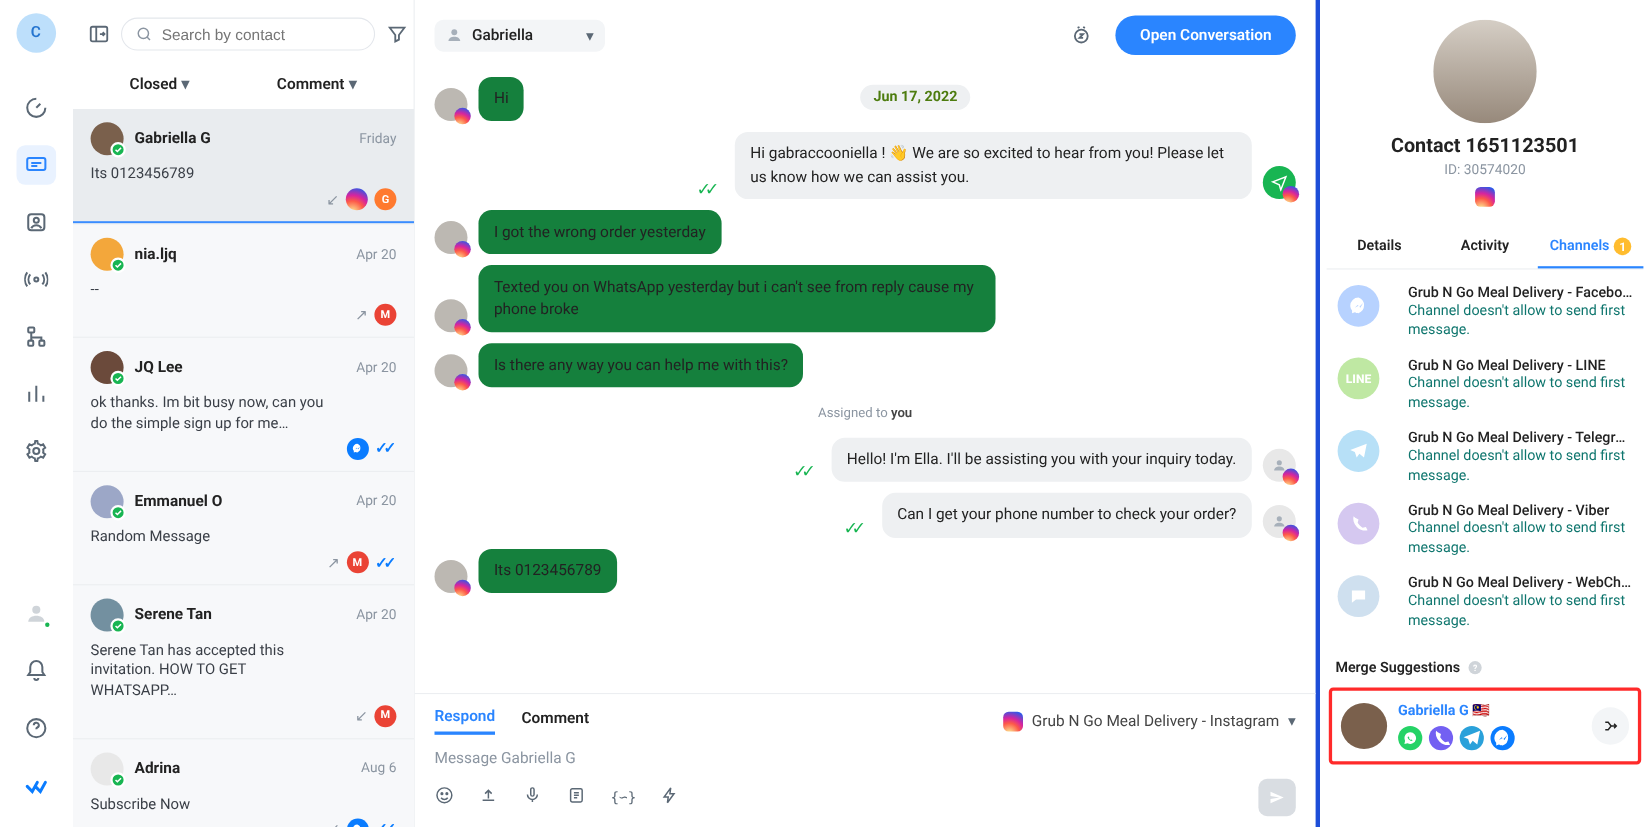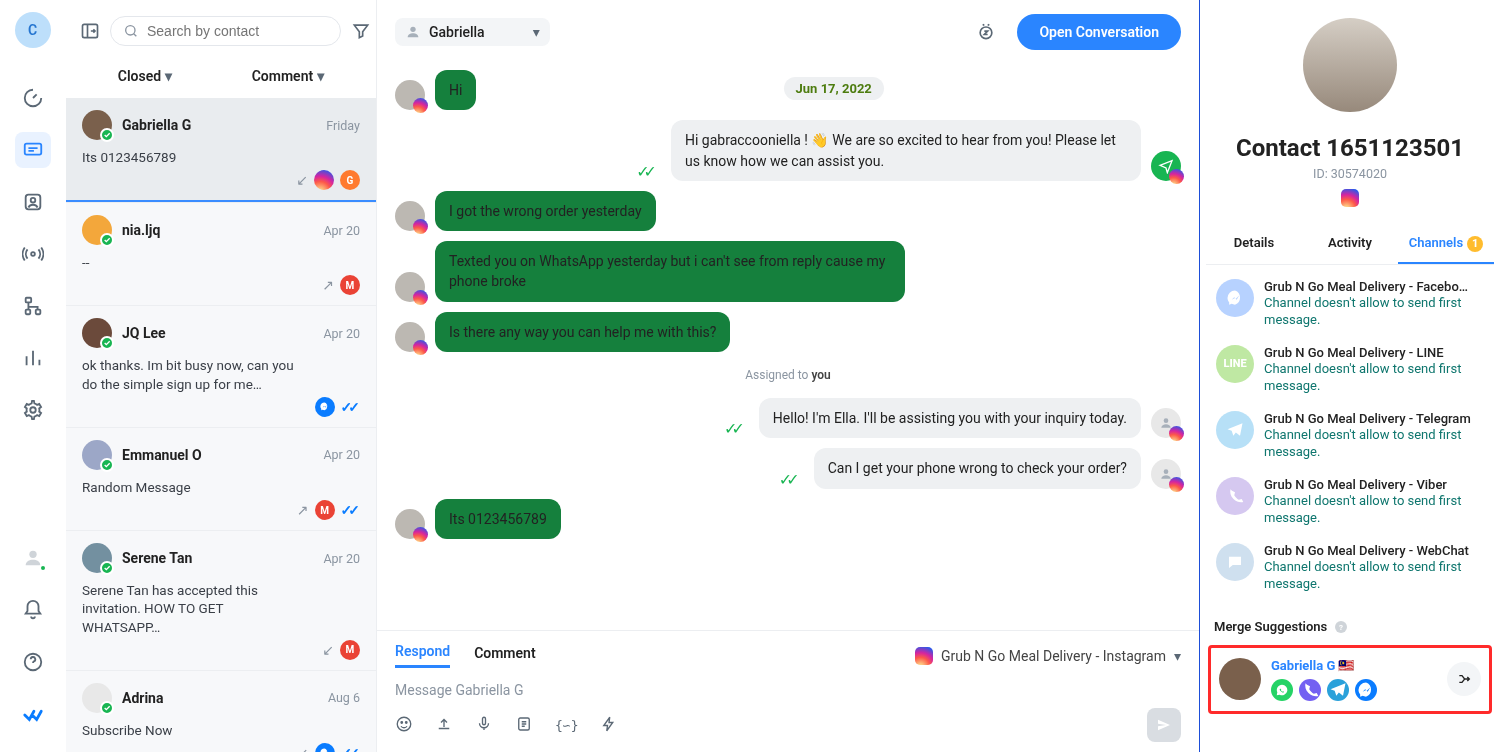--- a/index.html
+++ b/index.html
@@ -36,21 +36,21 @@
   .mini-icon { width:20px;height:20px;border-radius:50%;display:flex;align-items:center;justify-content:center;font-size:10px;font-weight:700;color:#fff; }
   .arrow-out { color:#8b95a1; }
   .arrow-in { color:#8b95a1; }
   .ig-grad { background: radial-gradient(circle at 30% 110%,#fdf497 0%,#fd5949 40%,#d6249f 60%,#285AEB 90%); }
   .gmail { background:#ea4335; }
   .messenger { background:#0a7cff; }
   .readtick { color:#0a7cff; font-weight:700; font-size:14px; letter-spacing:-4px; margin-right:4px;}
   .letter-circ { background:#ff7a2f; }
 
   
-  .chatpanel { flex:1; display:flex; flex-direction:column; background:#fff; border-left:1px solid #eceef1; border-right:1px solid #1d4ed8; min-width:0;}
+  .chatpanel { flex:1; display:flex; flex-direction:column; background:#fff; border-left:1px solid #eceef1; border-right:4px solid #1d4ed8; min-width:0;}
   .chathead { display:flex; align-items:center; gap:14px; padding:14px 18px; }
   .assignee-pill { display:flex;align-items:center;gap:8px;background:#f3f5f7;border-radius:8px;padding:6px 10px;color:#5b6875;cursor:pointer; }
   .assignee-pill .chev{margin-left:40px;}
   .open-btn { background:#2a85ff;color:#fff;font-weight:600;padding:10px 22px;border-radius:22px;cursor:pointer; }
   .chatbody { flex:1; overflow-y:auto; padding: 6px 18px 8px; display:flex;flex-direction:column;gap:10px; }
   .msgrow { display:flex; gap:10px; align-items:flex-end;}
   .msgrow.out { justify-content:flex-end; }
   .bubble { background:#15803d; padding:10px 14px; border-radius:12px; max-width: 470px; color:#222; line-height:1.45;}
   .msgrow.out .bubble { background:#eef0f2; }
   .msg-av { width:30px;height:30px;border-radius:50%;background:#bcb8b2;position:relative;flex-shrink:0; }
@@ -72,29 +72,29 @@
   .composer-input { color:#8b95a1; padding:6px 0 10px; }
   .composer-tools { display:flex; gap:22px; color:#5b6875; align-items:center; }
   .composer-tools .send { margin-left:auto; width:34px;height:34px;border-radius:8px;background:#d9dde2;display:flex;align-items:center;justify-content:center; }
   .tool { cursor:pointer; }
   .tool svg{width:18px;height:18px;}
 
   
   .rightpanel { width:300px; padding:18px 6px 0; overflow-y:auto; font-size:13px; }
   .rp-header { display:flex;flex-direction:column;align-items:center; gap:4px; }
   .rp-avatar{ width:94px;height:94px;border-radius:50%;background:#ccc; background-image:linear-gradient(180deg,#d5cec5,#97897b);}
-  .rp-name { font-weight:700; font-size:24px; color:#222; margin-top:18px;}
+  .rp-name { font-weight:700; font-size:18px; color:#222; margin-top:6px;}
   .rp-id { color:#8b95a1; font-size:12.5px; }
   .rp-ch { margin-top:4px; }
   .rp-tabs { display:flex; margin-top:18px; border-bottom:1px solid #eceef1;}
   .rp-tab { flex:1; text-align:center; font-weight:600; padding:10px 4px; cursor:pointer; color:#222;position:relative; }
   .rp-tab.active { color:#2a85ff; border-bottom:2px solid #2a85ff; }
   .rp-tab .badge{ display:inline-flex;align-items:center;justify-content:center;width:16px;height:16px;border-radius:50%;background:#ffbc2e;color:#fff;font-size:11px;font-weight:700;margin-left:4px;}
   .chanlist { padding: 6px 4px 10px; }
-  .chan-item { display:flex; gap:10px; padding:8px 6px; align-items:flex-start;}
+  .chan-item { display:flex; gap:26px; padding:8px 6px; align-items:flex-start;}
   .chan-ic { width:38px;height:38px;border-radius:50%;display:flex;align-items:center;justify-content:center;flex-shrink:0;color:#fff;}
   .chan-tx { flex:1; min-width:0;}
   .chan-title { color:#222; font-weight:500; white-space:nowrap; overflow:hidden; text-overflow:ellipsis;}
   .chan-sub { color:#0f766e; line-height:1.35;}
   .merge-header { display:flex;align-items:center;gap:6px; font-weight:600;color:#222; padding:8px 8px 6px;}
   .merge-card { border:3px solid #ff2a2a; border-radius:4px; margin:4px 2px 2px; padding:10px 8px; display:flex; align-items:center; gap:10px;}
   .merge-av{width:42px;height:42px;border-radius:50%;background:#7a604c;flex-shrink:0;}
   .merge-name{color:#2a85ff;font-weight:700;}
   .merge-chs { display:flex;gap:6px;margin-top:6px;}
   .merge-btn { margin-left:auto; width:34px;height:34px;border-radius:50%;background:#f3f5f7;display:flex;align-items:center;justify-content:center;color:#222; }
@@ -392,21 +392,21 @@
           <div class="out-av agent">
             <svg width="14" height="14" viewBox="0 0 24 24" fill="#a7b0ba">
               <circle cx="12" cy="8" r="4"></circle>
               <path d="M4 20c0-4 4-6 8-6s8 2 8 6"></path>
             </svg>
             <span class="cornr ig-grad circle"></span>
           </div>
         </div>
         <div class="msgrow out">
           <span class="tick-read">✓✓</span>
-          <div class="bubble">Can I get your phone wrong to check your order?</div>
+          <div class="bubble">Can I get your phone number to check your order?</div>
           <div class="out-av agent">
             <svg width="14" height="14" viewBox="0 0 24 24" fill="#a7b0ba">
               <circle cx="12" cy="8" r="4"></circle>
               <path d="M4 20c0-4 4-6 8-6s8 2 8 6"></path>
             </svg>
             <span class="cornr ig-grad circle"></span>
           </div>
         </div>
         <div class="msgrow ">
           <div class="msg-av">

